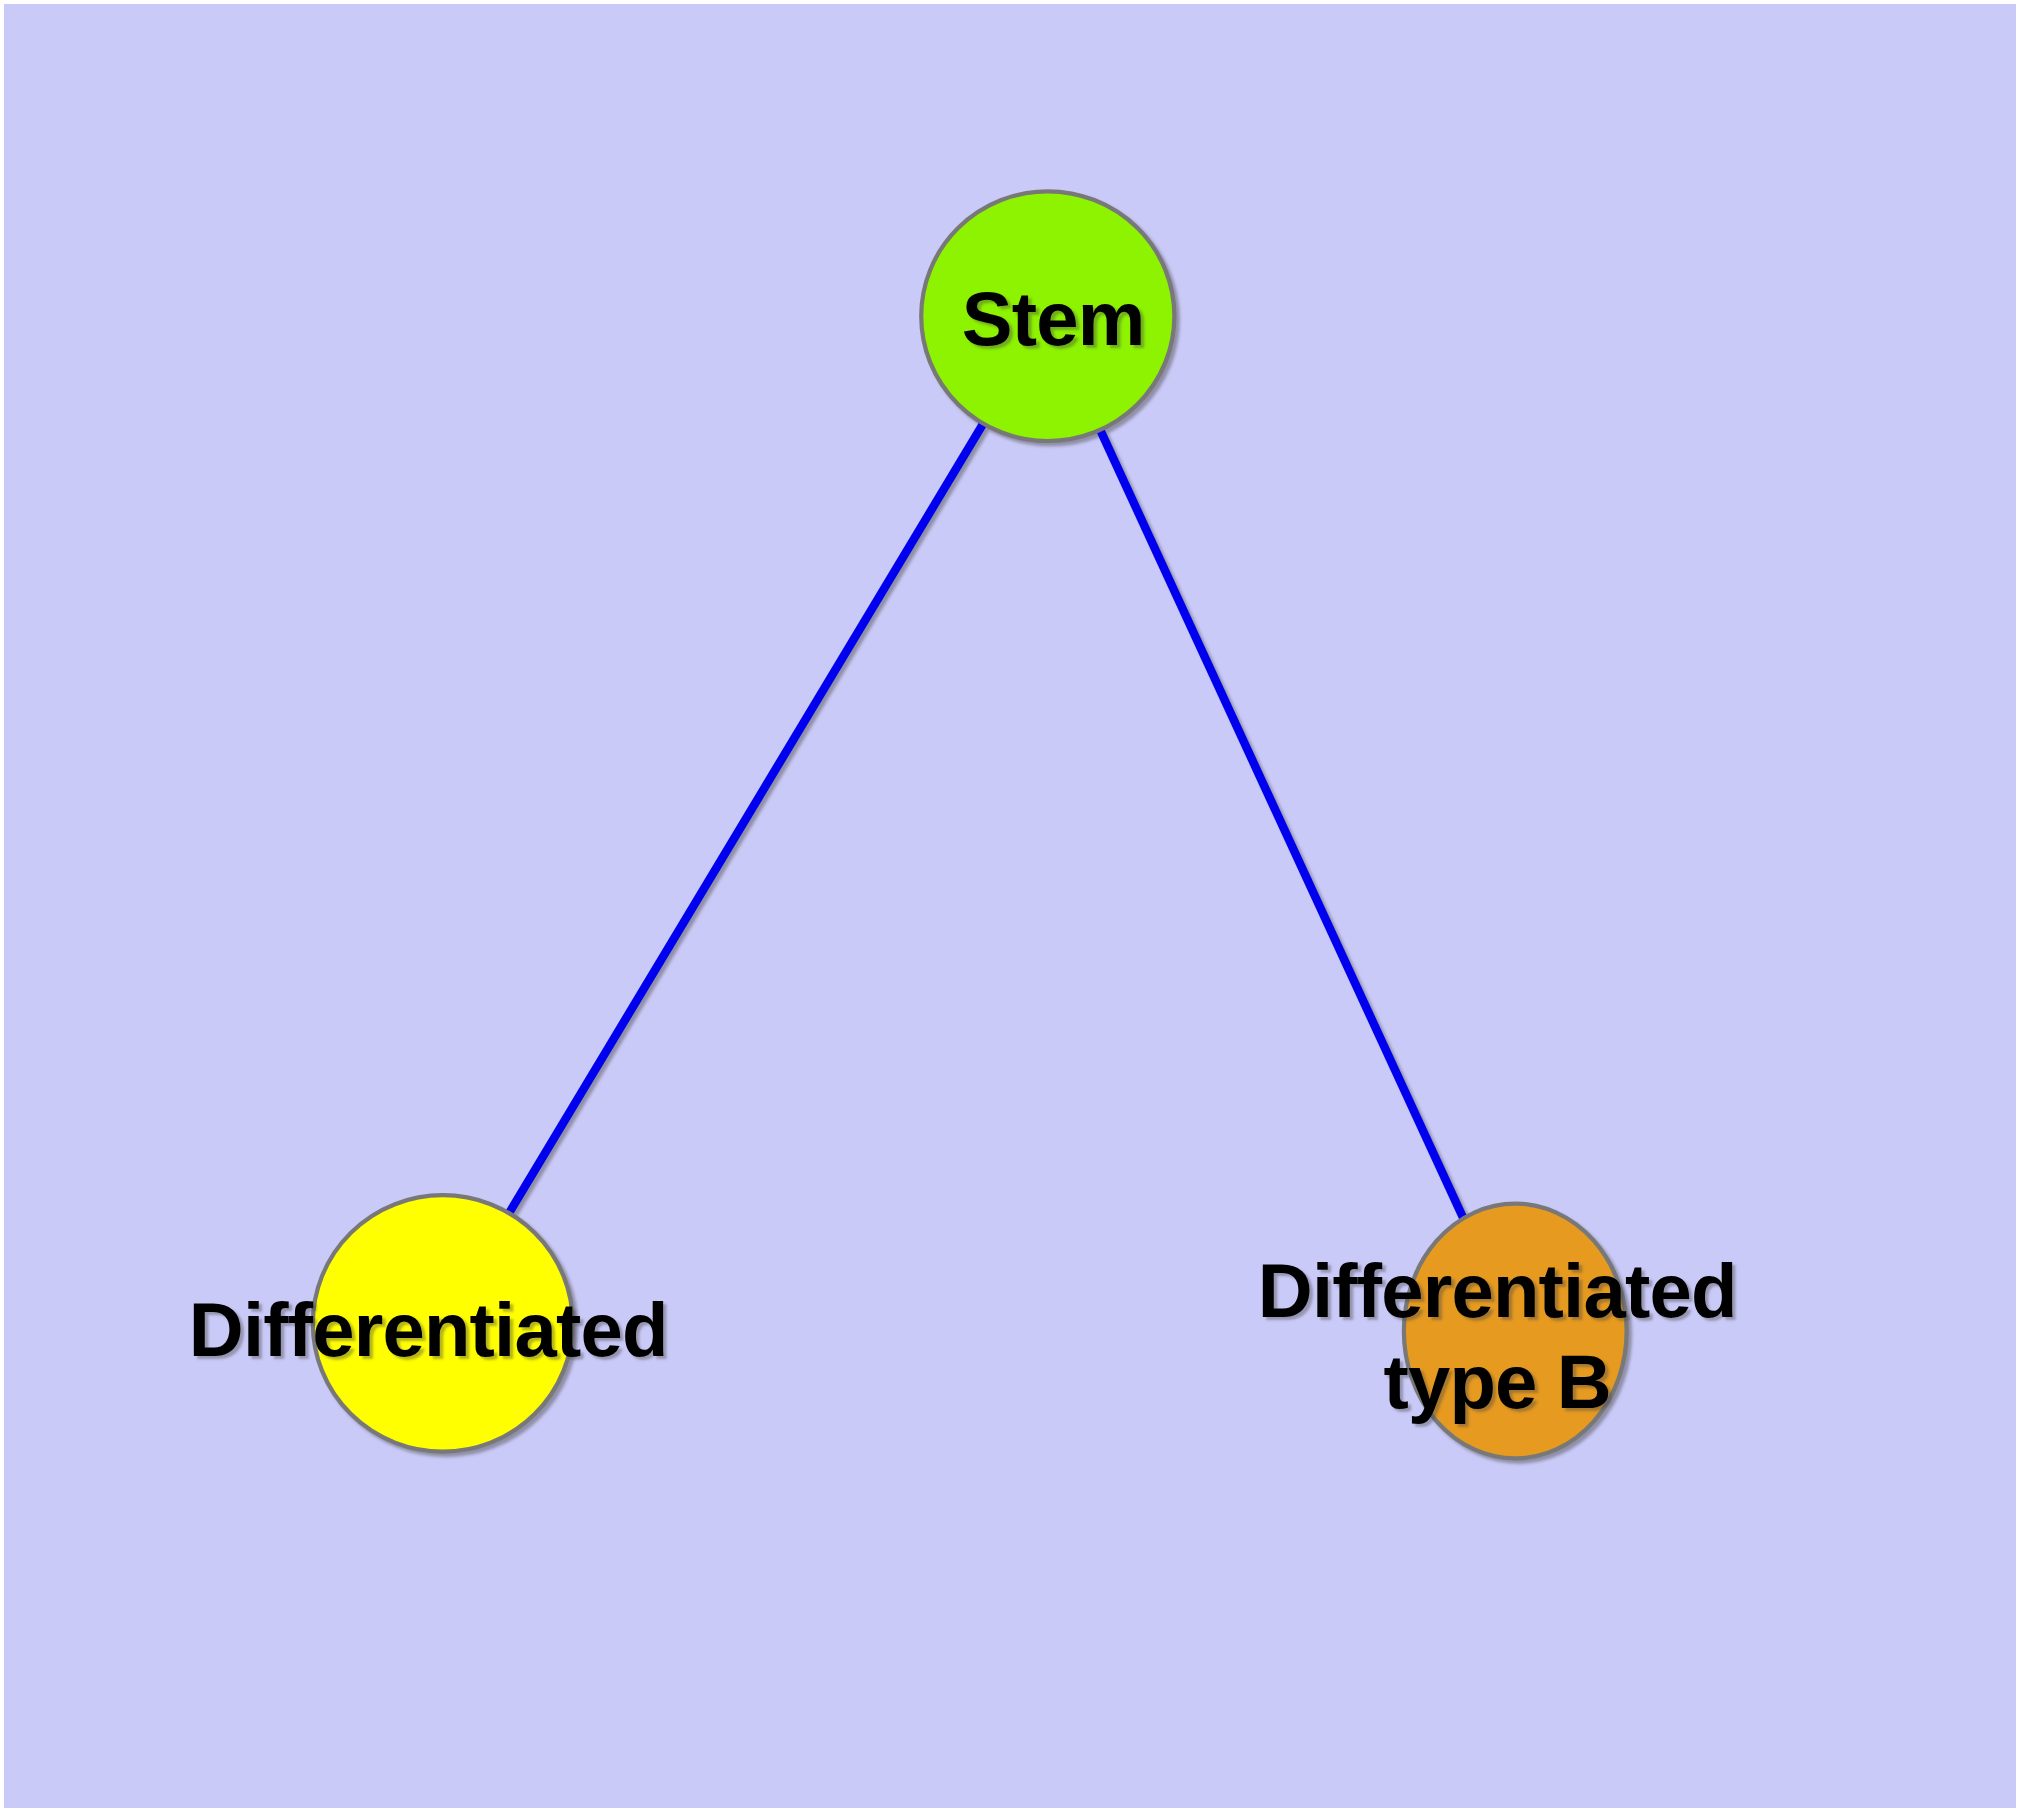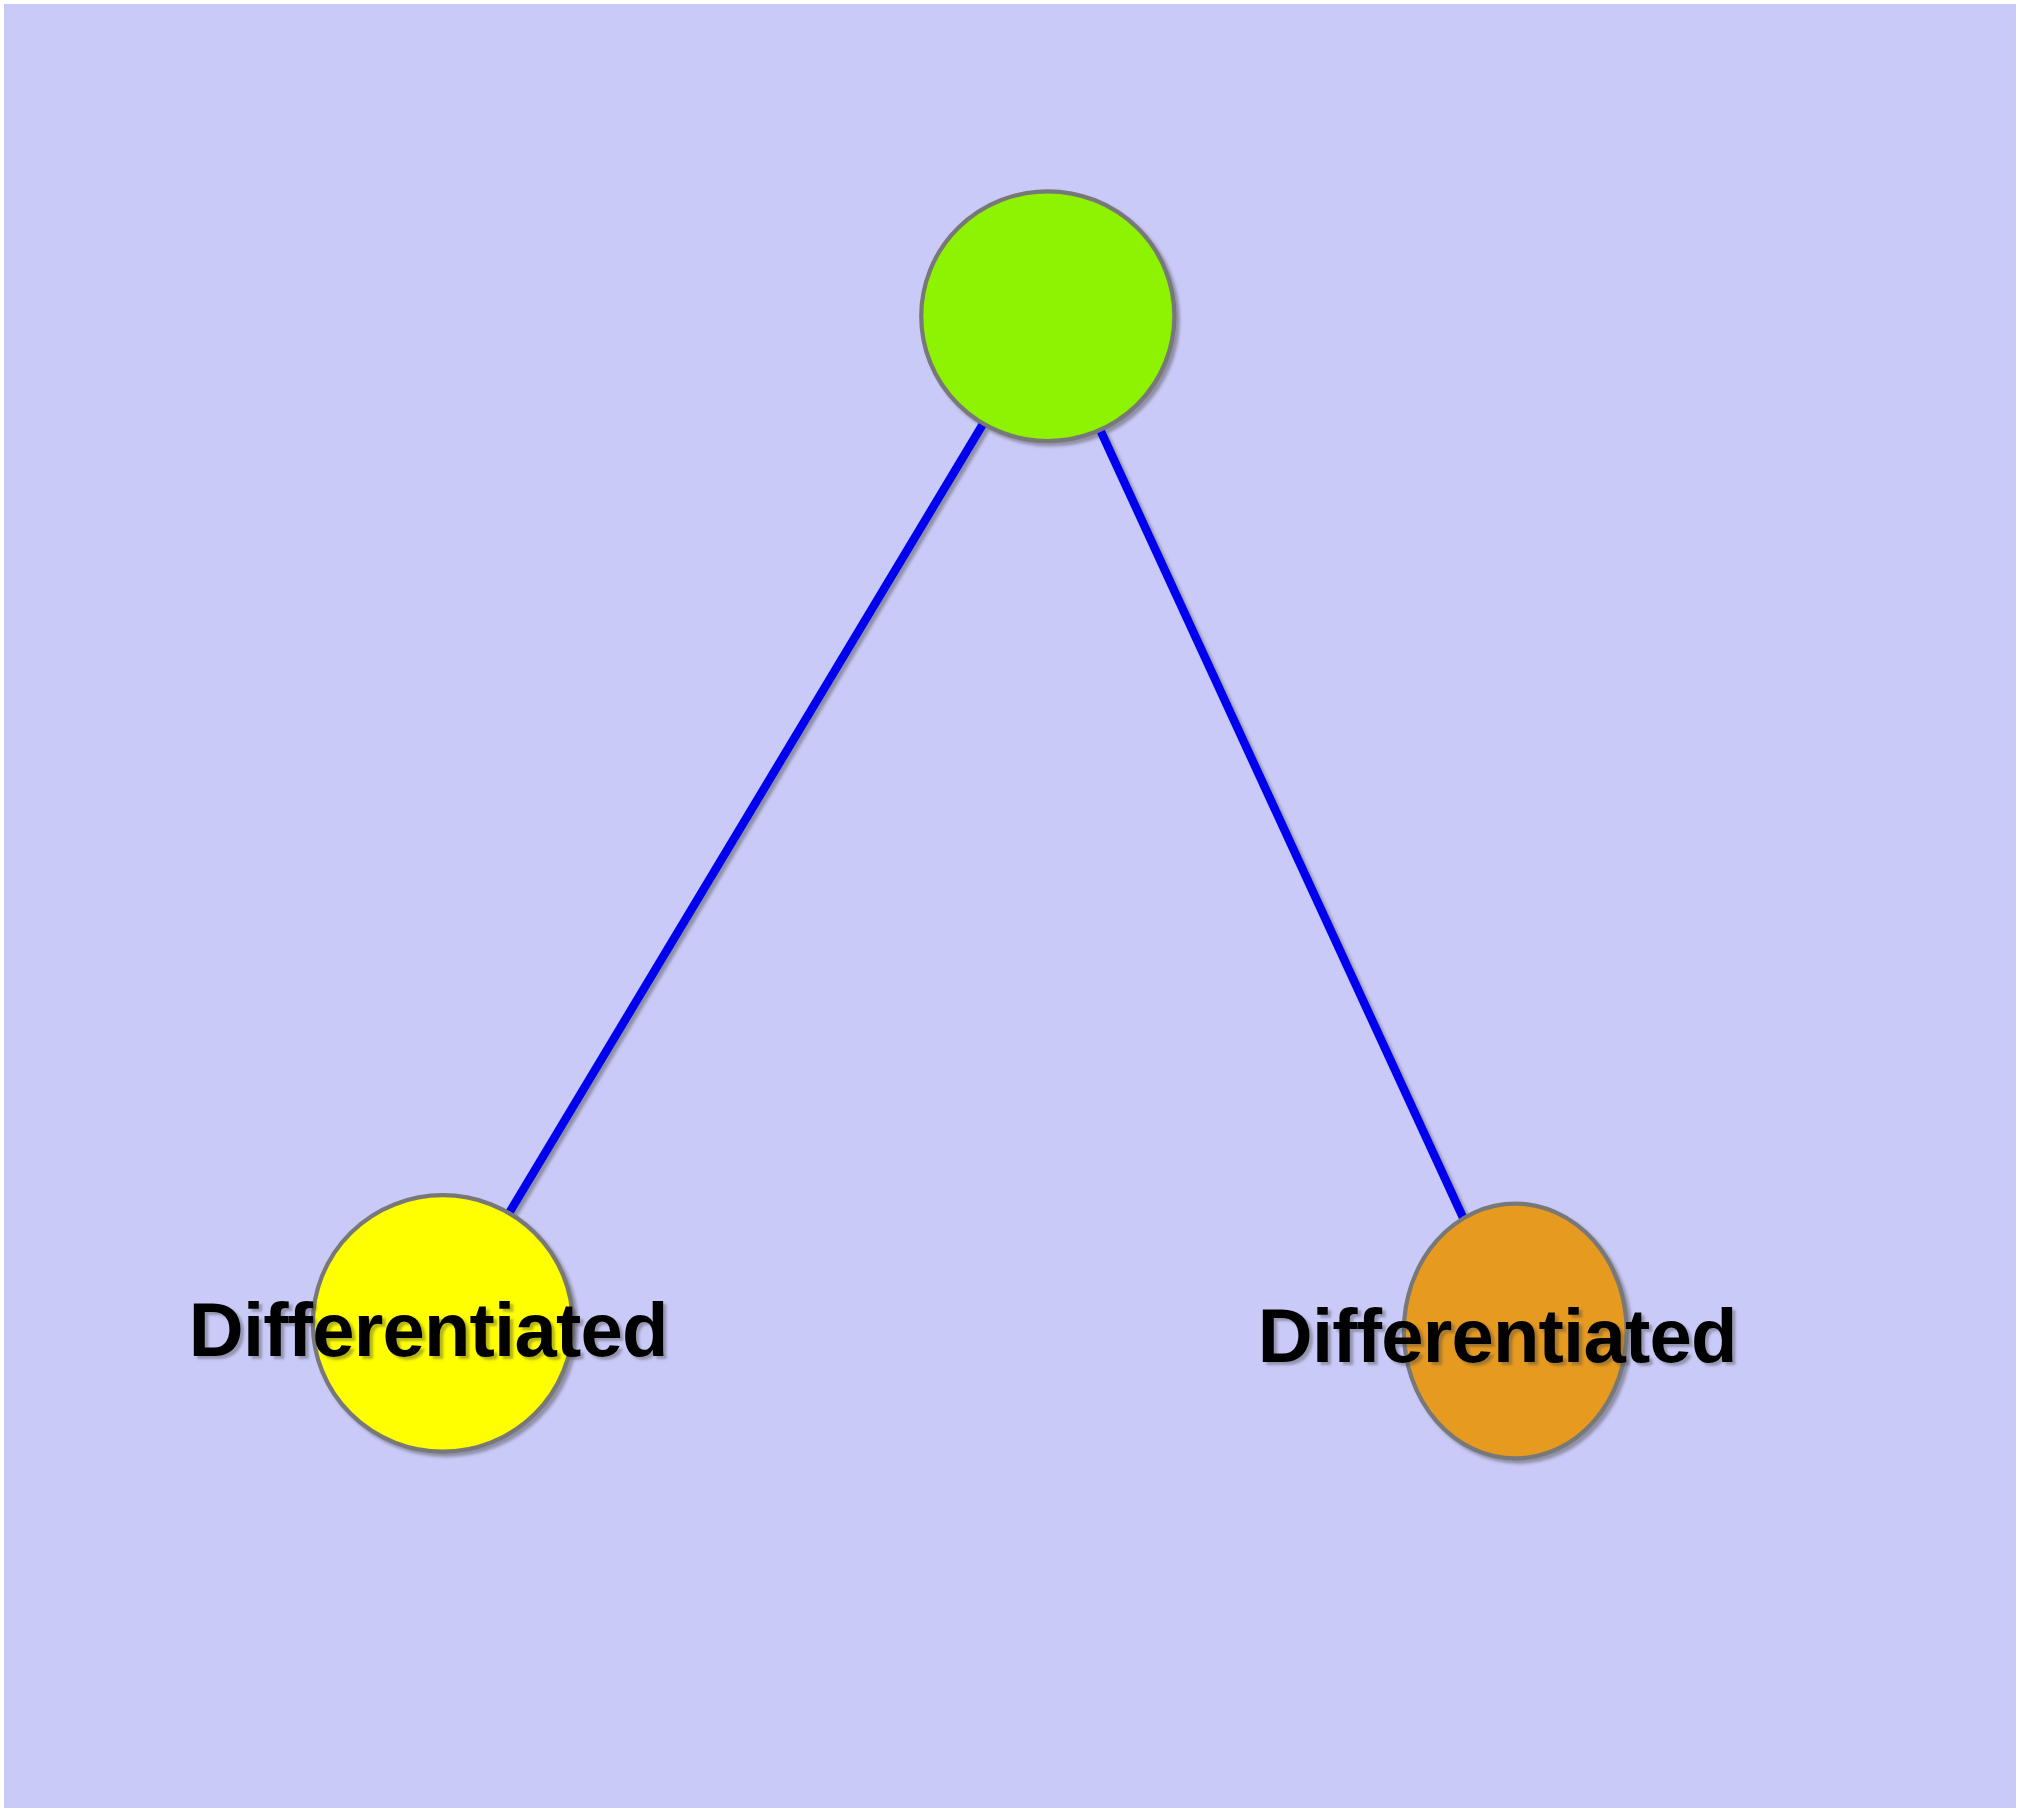--- a/index.html
+++ b/index.html
@@ -62,23 +62,27 @@
     <g class="shadowed">
       <line class="edge-line" x1="1237" y1="370" x2="520" y2="1564" stroke="#0000ee"></line>
       <line class="edge-line" x1="1237" y1="370" x2="1791" y2="1573" stroke="#0000ee"></line>
 
       <ellipse class="node-shape" cx="1237" cy="370" rx="150" ry="148" fill="#8df300" stroke="#787878"></ellipse>
       <ellipse class="node-shape" cx="520" cy="1564" rx="154" ry="152" fill="#ffff00" stroke="#787878"></ellipse>
       <ellipse class="node-shape" cx="1791" cy="1573" rx="132" ry="151" fill="#e69a20" stroke="#787878"></ellipse>
     </g>
   </svg>
 
+  <div class="node-label label-stem" style="color: rgb(0, 0, 0);">
+    <span class="line">Stem</span>
+  </div>
 
   <div class="node-label label-type-a" style="color: rgb(0, 0, 0);">
     <span class="line">Differentiated</span>
   </div>
 
   <div class="node-label label-type-b" style="color: rgb(0, 0, 0);">
     <span class="line">Differentiated</span>
+    <span class="line">type B</span>
   </div>
 
 </div>
 
 
 </body></html>

